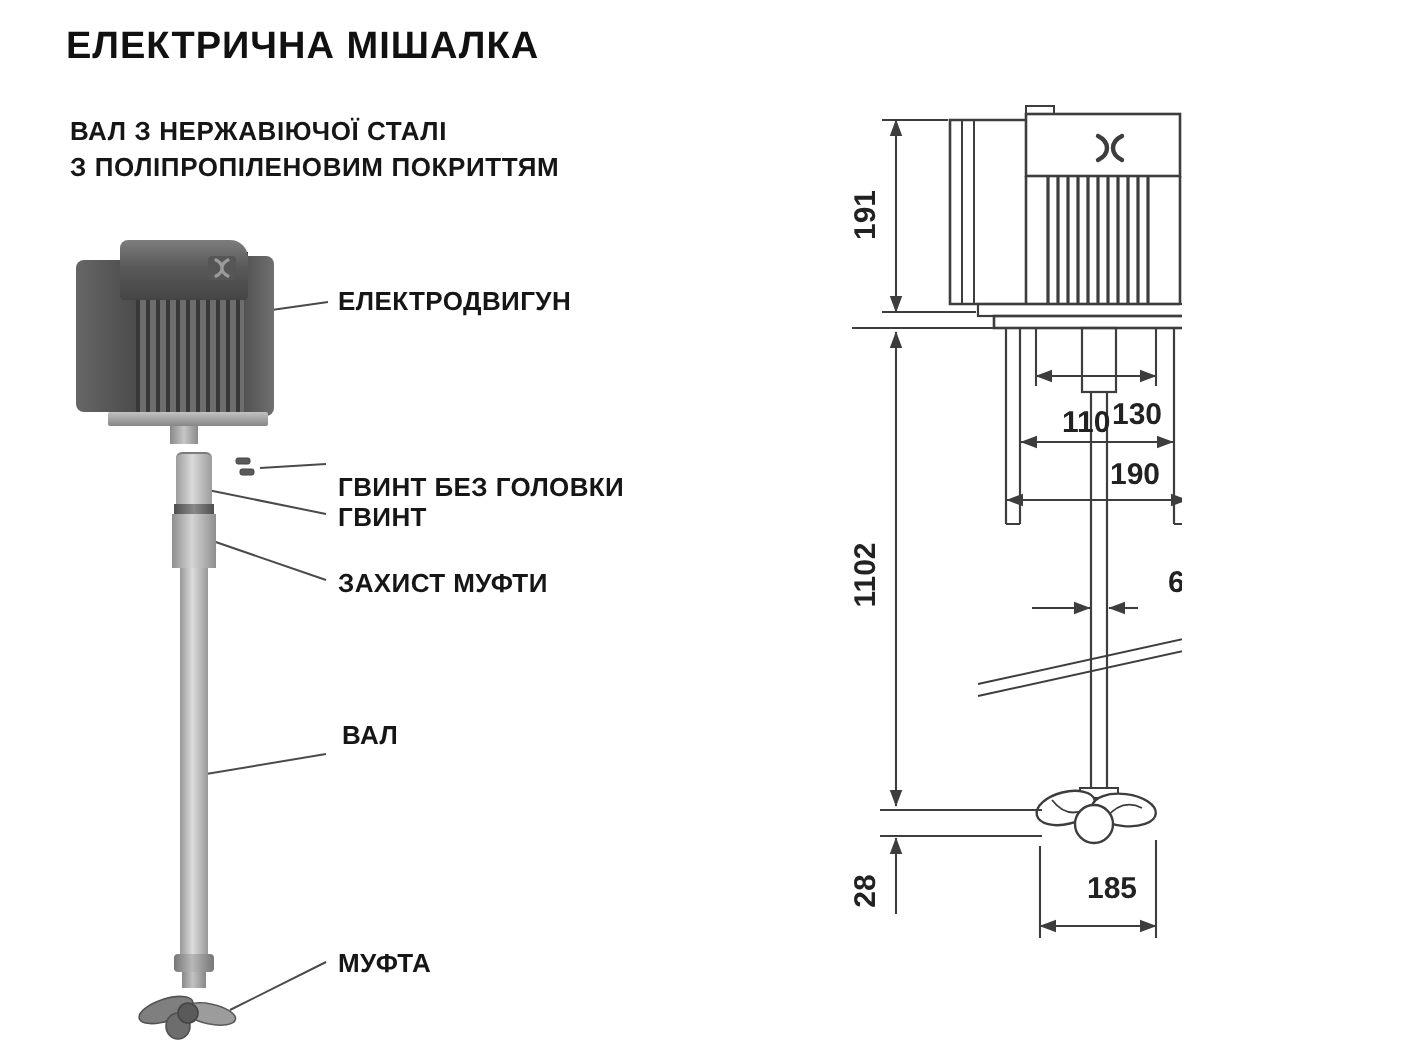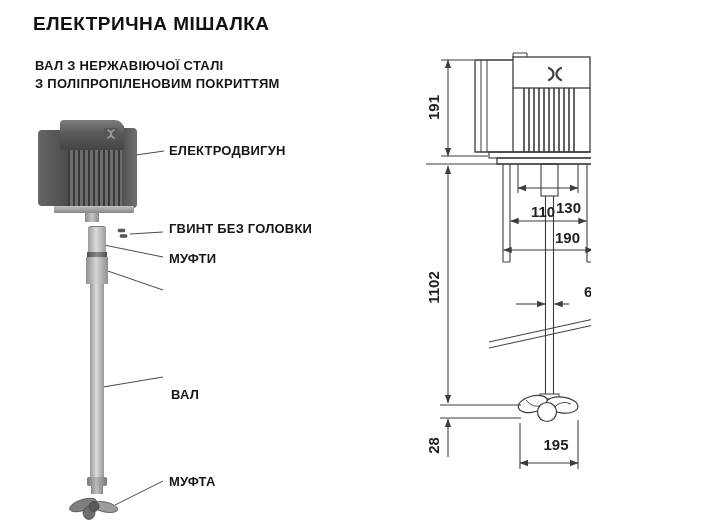--- a/index.html
+++ b/index.html
@@ -176,28 +176,29 @@
   <div class="abs shaftasm">
     <div class="coupling"></div>
     <div class="ring"></div>
     <div class="sleeve"></div>
     <div class="rod"></div>
     <div class="collar"></div>
     <div class="tip"></div>
   </div>
 
   <div class="abs part-label" style="left:169px;top:143px;">ЕЛЕКТРОДВИГУН</div>
-  <div class="abs part-label" style="left:169px;top:221px;text-align:right;">ГВИНТ БЕЗ ГОЛОВКИ</div>
-  <div class="abs part-label" style="left:169px;top:251px;">МУФТИ</div>
-  <div class="abs part-label" style="left:171px;top:387px;">ВАЛ</div>
+  <div class="abs part-label" style="left:169px;top:236px;text-align:right;">ГВИНТ БЕЗ ГОЛОВКИ</div>
+  <div class="abs part-label" style="left:169px;top:251px;">ГВИНТ</div>
+  <div class="abs part-label" style="left:169px;top:284px;">ЗАХИСТ МУФТИ</div>
+  <div class="abs part-label" style="left:171px;top:360px;">ВАЛ</div>
   <div class="abs part-label" style="left:169px;top:474px;">МУФТА</div>
 
   <div class="abs dim vert" style="left:413px;top:99px;width:40px;">191</div>
   <div class="abs dim" style="left:643px;top:114px;">9</div>
   <div class="abs dim" style="left:531px;top:167px;margin-top:36px;">110</div>
   <div class="abs dim" style="left:556px;top:199px;">130</div>
   <div class="abs dim" style="left:555px;top:229px;">190</div>
   <div class="abs dim vert" style="left:408px;top:279px;width:50px;">1102</div>
   <div class="abs dim" style="left:584px;top:283px;">6</div>
   <div class="abs dim vert" style="left:418px;top:437px;width:30px;">28</div>
-  <div class="abs dim" style="left:534px;top:436px;width:44px;text-align:center;">195</div>
+  <div class="abs dim" style="left:534px;top:436px;width:44px;text-align:center;">185</div>
 
 </div>
 
 </body></html>

